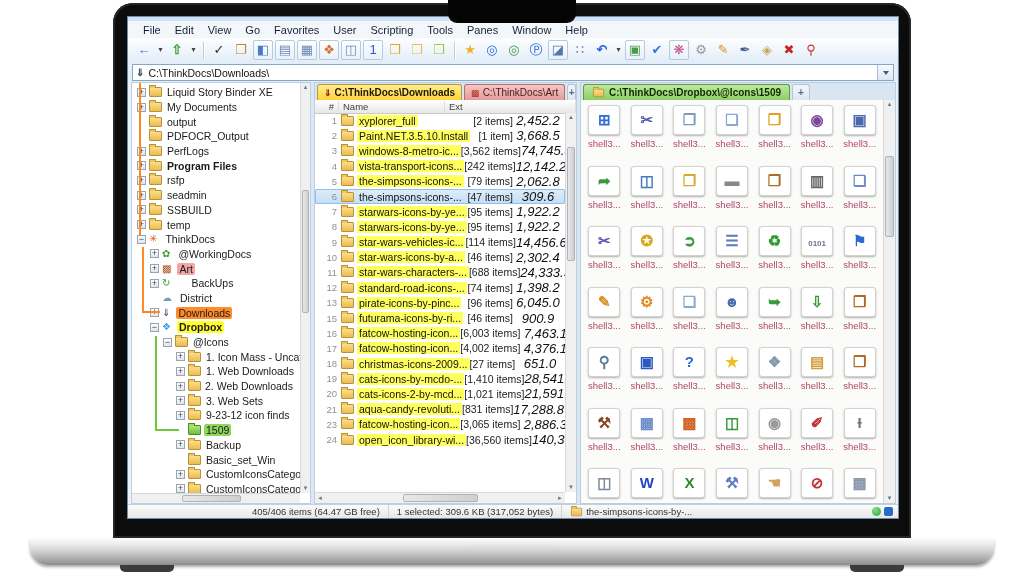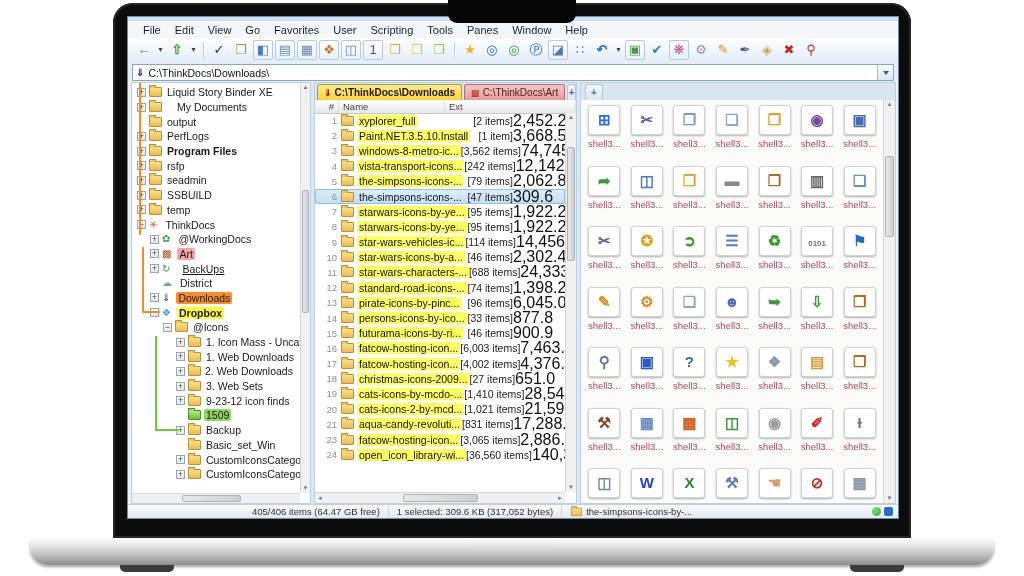--- a/index.html
+++ b/index.html
@@ -93,21 +93,21 @@
   .c-num{width:24px;text-align:right;}
   .c-name{width:106px;}
   .c-ext{flex:1;}
   .frows{position:absolute;left:0;top:30px;right:11px;bottom:11px;overflow:hidden;}
   .frow{height:15.2px;display:flex;align-items:center;padding:0 2px;}
   .fnum{width:20px;text-align:right;color:#909090;font-size:9.5px;margin-right:4px;flex:none;}
   .fname{font-size:10.5px;color:#111;padding:0 2px;white-space:nowrap;margin-left:3px;}
   .fname.yhl{background:#ffff5e;}
   .fgap{flex:1;}
   .fitems{font-size:10.5px;color:#222;white-space:nowrap;}
-  .fsize{width:50px;text-align:left;font-size:16px;color:#111;flex:none;}
+  .fsize{width:50px;text-align:center;font-size:13px;color:#111;flex:none;font-style:italic;}
   .frow.sel{background:linear-gradient(#ddeefb,#c3ddf5);box-shadow:inset 0 0 0 1px #96bfe4;border-radius:2px;}
   
   .iconp{position:absolute;left:452px;top:0;width:316px;height:422px;background:#fbfbf9;
          border:1px solid #b9cfe4;box-sizing:border-box;}
   .itabs{position:absolute;left:0;top:0;right:0;height:17px;background:#d9e5f1;display:flex;align-items:flex-end;padding-left:2px;}
   .itab{display:flex;align-items:center;gap:4px;height:16px;padding:0 8px;font-size:10px;font-weight:bold;
         background:linear-gradient(#bee8a0,#8cce66);border:1px solid #5e9c3c;border-bottom:none;
         border-radius:3px 3px 0 0;color:#102a00;box-sizing:border-box;}
   .igrid{position:absolute;left:2px;right:14px;top:17px;bottom:0;display:grid;
          grid-template-columns:repeat(7,1fr);grid-auto-rows:60.5px;overflow:hidden;}
@@ -192,27 +192,33 @@
             <div class="trow">
               <span class="tind" style="width: 4px;"></span>
               <span class="texp">+</span>
               <span class="fi"></span>
               <span class="tlabel" style="margin-left: 3px; text-align: right;">Liquid Story Binder XE</span>
             </div>
             <div class="trow">
               <span class="tind" style="width: 4px;"></span>
               <span class="texp">+</span>
               <span class="fi"></span>
-              <span class="tlabel" style="margin-left: 13px;">My Documents</span>
+              <span class="tlabel" style="margin-left: 3px;">My Documents</span>
             </div>
             <div class="trow">
               <span class="tind" style="width: 4px;"></span>
               <span class="texpsp"></span>
               <span class="fi"></span>
               <span class="tlabel" style="margin-left: 3px;">output</span>
+            </div>
+            <div class="trow">
+              <span class="tind" style="width: 4px;"></span>
+              <span class="texpsp"></span>
+              <span class="fi"></span>
+              <span class="tlabel" style="margin-left: 3px;">PDFOCR_Output</span>
             </div>
             <div class="trow">
               <span class="tind" style="width: 4px;"></span>
               <span class="texp">+</span>
               <span class="fi"></span>
               <span class="tlabel" style="margin-left: 3px;">PerfLogs</span>
             </div>
             <div class="trow">
               <span class="tind" style="width: 4px;"></span>
               <span class="texp">+</span>
@@ -258,21 +264,21 @@
             <div class="trow">
               <span class="tind" style="width: 17px;"></span>
               <span class="texp">+</span>
               <span class="ticon" style="color: rgb(176, 80, 32);">▩</span>
               <span class="tlabel" style="margin-left: 3px; background: rgb(242, 166, 166);">Art</span>
             </div>
             <div class="trow">
               <span class="tind" style="width: 17px;"></span>
               <span class="texp">+</span>
               <span class="ticon" style="color: rgb(58, 154, 58);">↻</span>
-              <span class="tlabel" style="margin-left: 7px; text-decoration: underline;">BackUps</span>
+              <span class="tlabel" style="margin-left: 16px;">BackUps</span>
             </div>
             <div class="trow">
               <span class="tind" style="width: 17px;"></span>
               <span class="texpsp"></span>
               <span class="ticon" style="color: rgb(122, 154, 200);">☁</span>
               <span class="tlabel" style="margin-left: 3px;">District</span>
             </div>
             <div class="trow">
               <span class="tind" style="width: 17px;"></span>
               <span class="texp">+</span>
@@ -480,28 +486,20 @@
             </div>
             <div class="frow">
               <span class="fnum">13</span>
               <span class="fi"></span>
               <span class="fname yhl">pirate-icons-by-pinc...</span>
               <span class="fgap"></span>
               <span class="fitems">[96 items]</span>
               <span class="fsize">6,045.0</span>
             </div>
             <div class="frow">
-              <span class="fnum">14</span>
-              <span class="fi"></span>
-              <span class="fname yhl">persons-icons-by-ico...</span>
-              <span class="fgap"></span>
-              <span class="fitems">[33 items]</span>
-              <span class="fsize">877.8</span>
-            </div>
-            <div class="frow">
               <span class="fnum">15</span>
               <span class="fi"></span>
               <span class="fname yhl">futurama-icons-by-ri...</span>
               <span class="fgap"></span>
               <span class="fitems">[46 items]</span>
               <span class="fsize">900.9</span>
             </div>
             <div class="frow">
               <span class="fnum">16</span>
               <span class="fi"></span>
@@ -576,20 +574,24 @@
           <span class="sb-arrow" style="left:1px;width:8px;line-height:11px;">◄</span>
           <span class="sb-arrow" style="right:1px;width:8px;line-height:11px;left:auto;">►</span>
           <span class="sb-thumb" style="top:1px;bottom:1px;left:35%;width:30%;"></span>
         </div>
       </div>
 
       <div class="splitter" style="left:449px;"></div>
 
       <div class="iconp">
         <div class="itabs">
+          <div class="itab">
+            <span class="fi small"></span>
+            <span>C:\ThinkDocs\Dropbox\@Icons\1509</span>
+          </div>
           <div class="ftab plus">+</div>
         </div>
         <div class="igrid" id="igrid">
             <div class="cell">
               <div class="tile"><span style="color: rgb(47, 111, 212); font-weight: bold;">⊞</span></div>
               <div class="clabel">shell3...</div>
             </div>
             <div class="cell">
               <div class="tile"><span style="color: rgb(90, 90, 178); font-weight: bold;">✂</span></div>
               <div class="clabel">shell3...</div>

